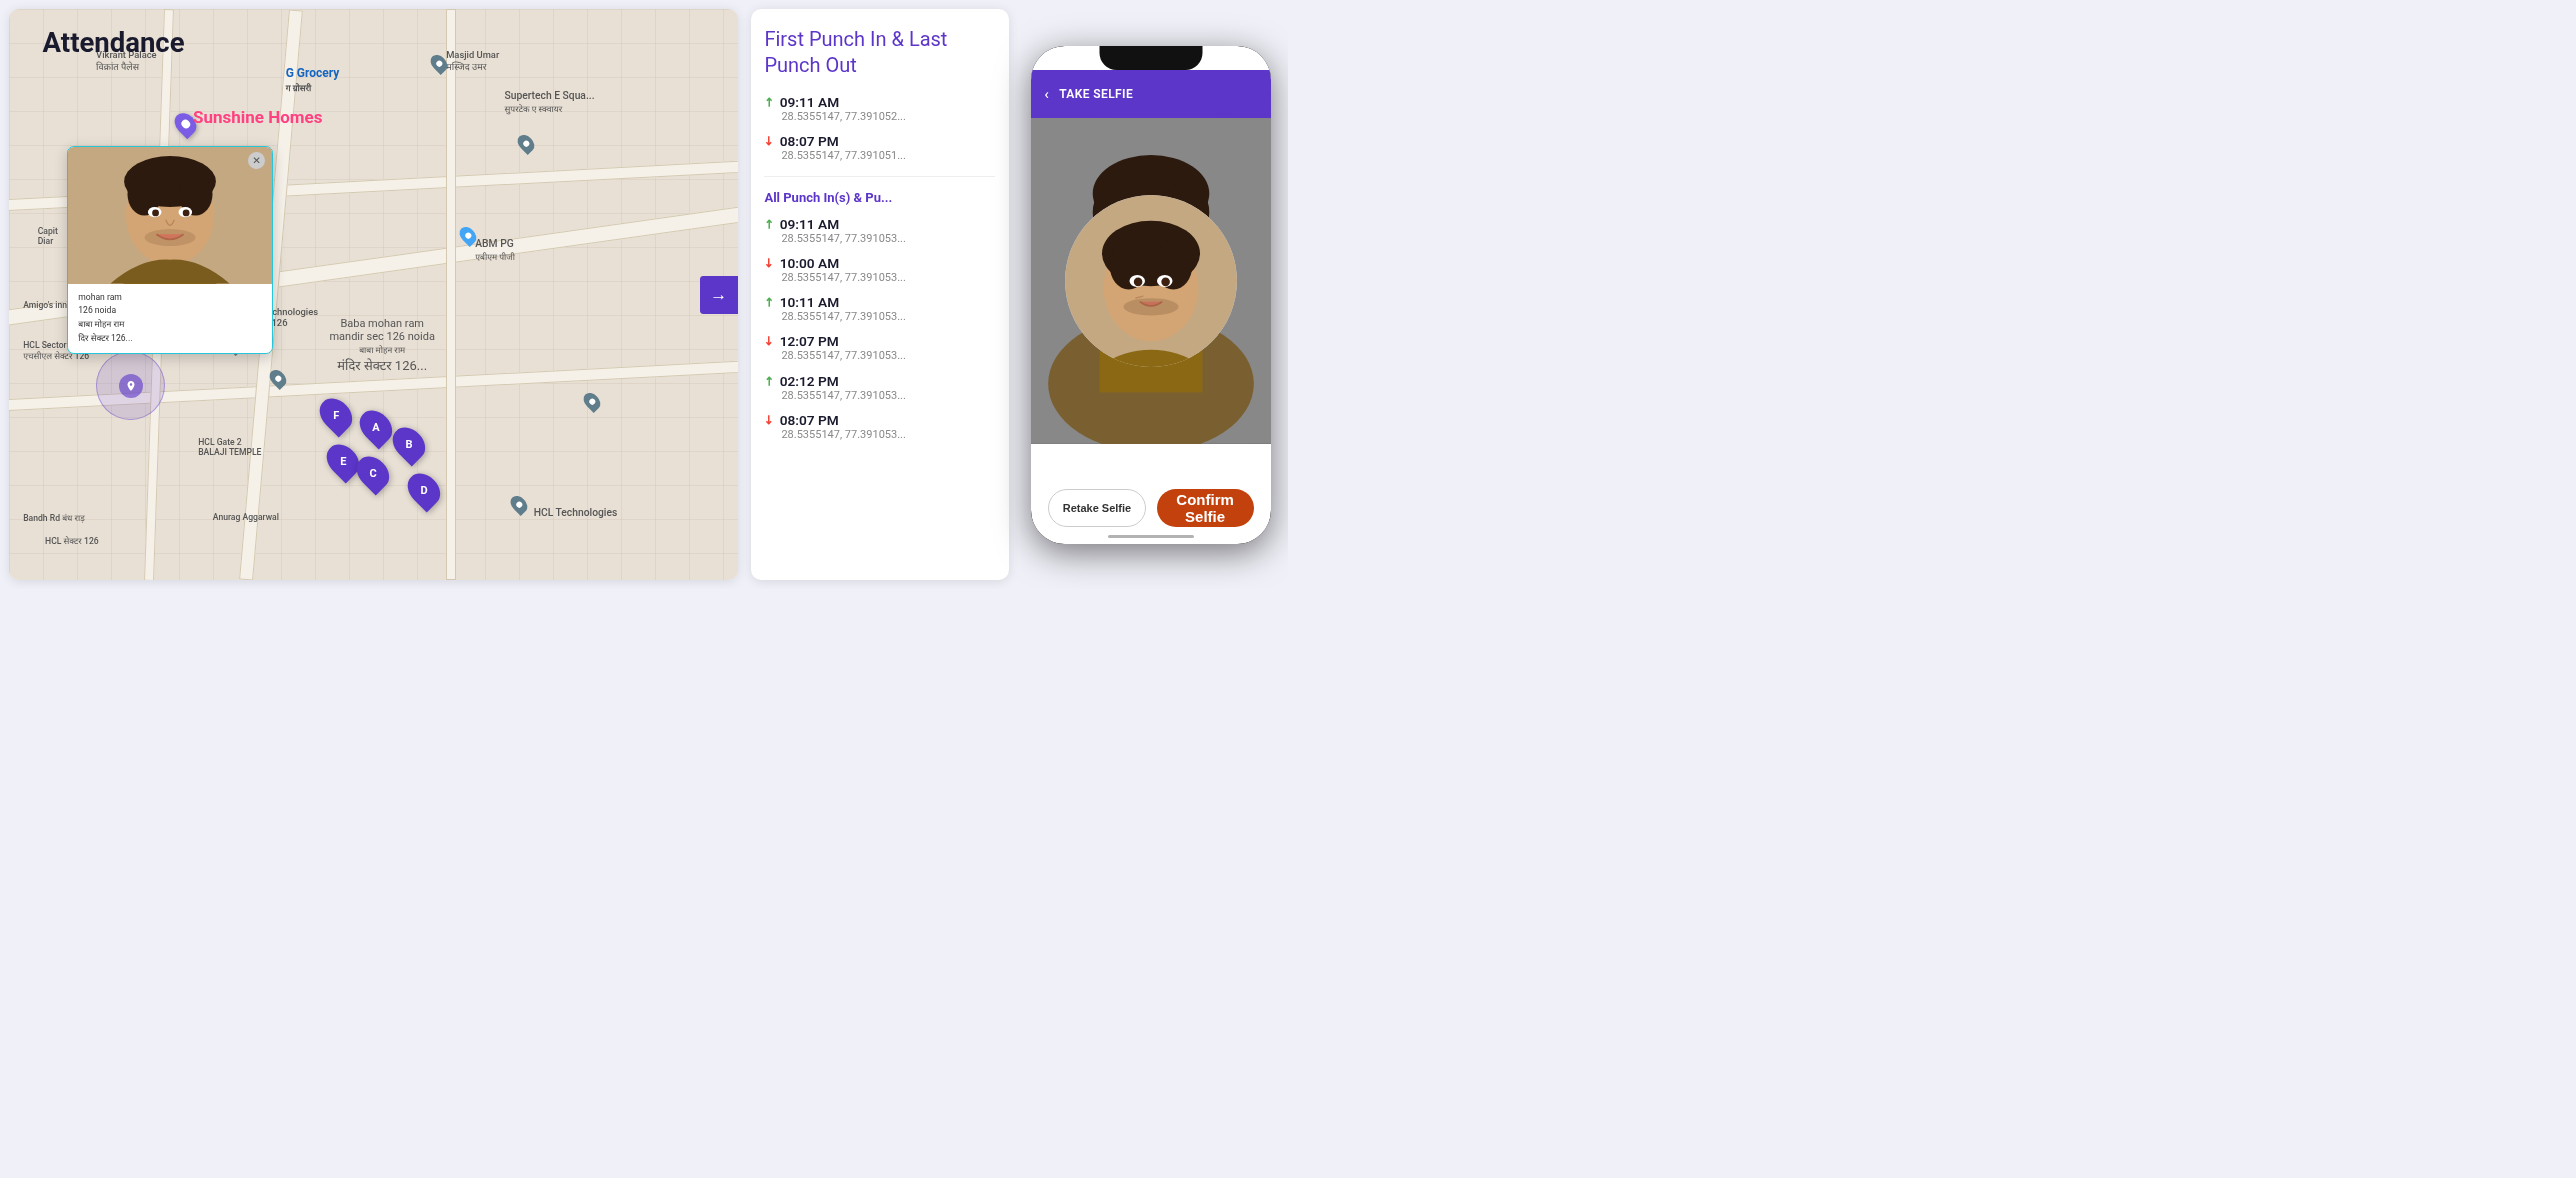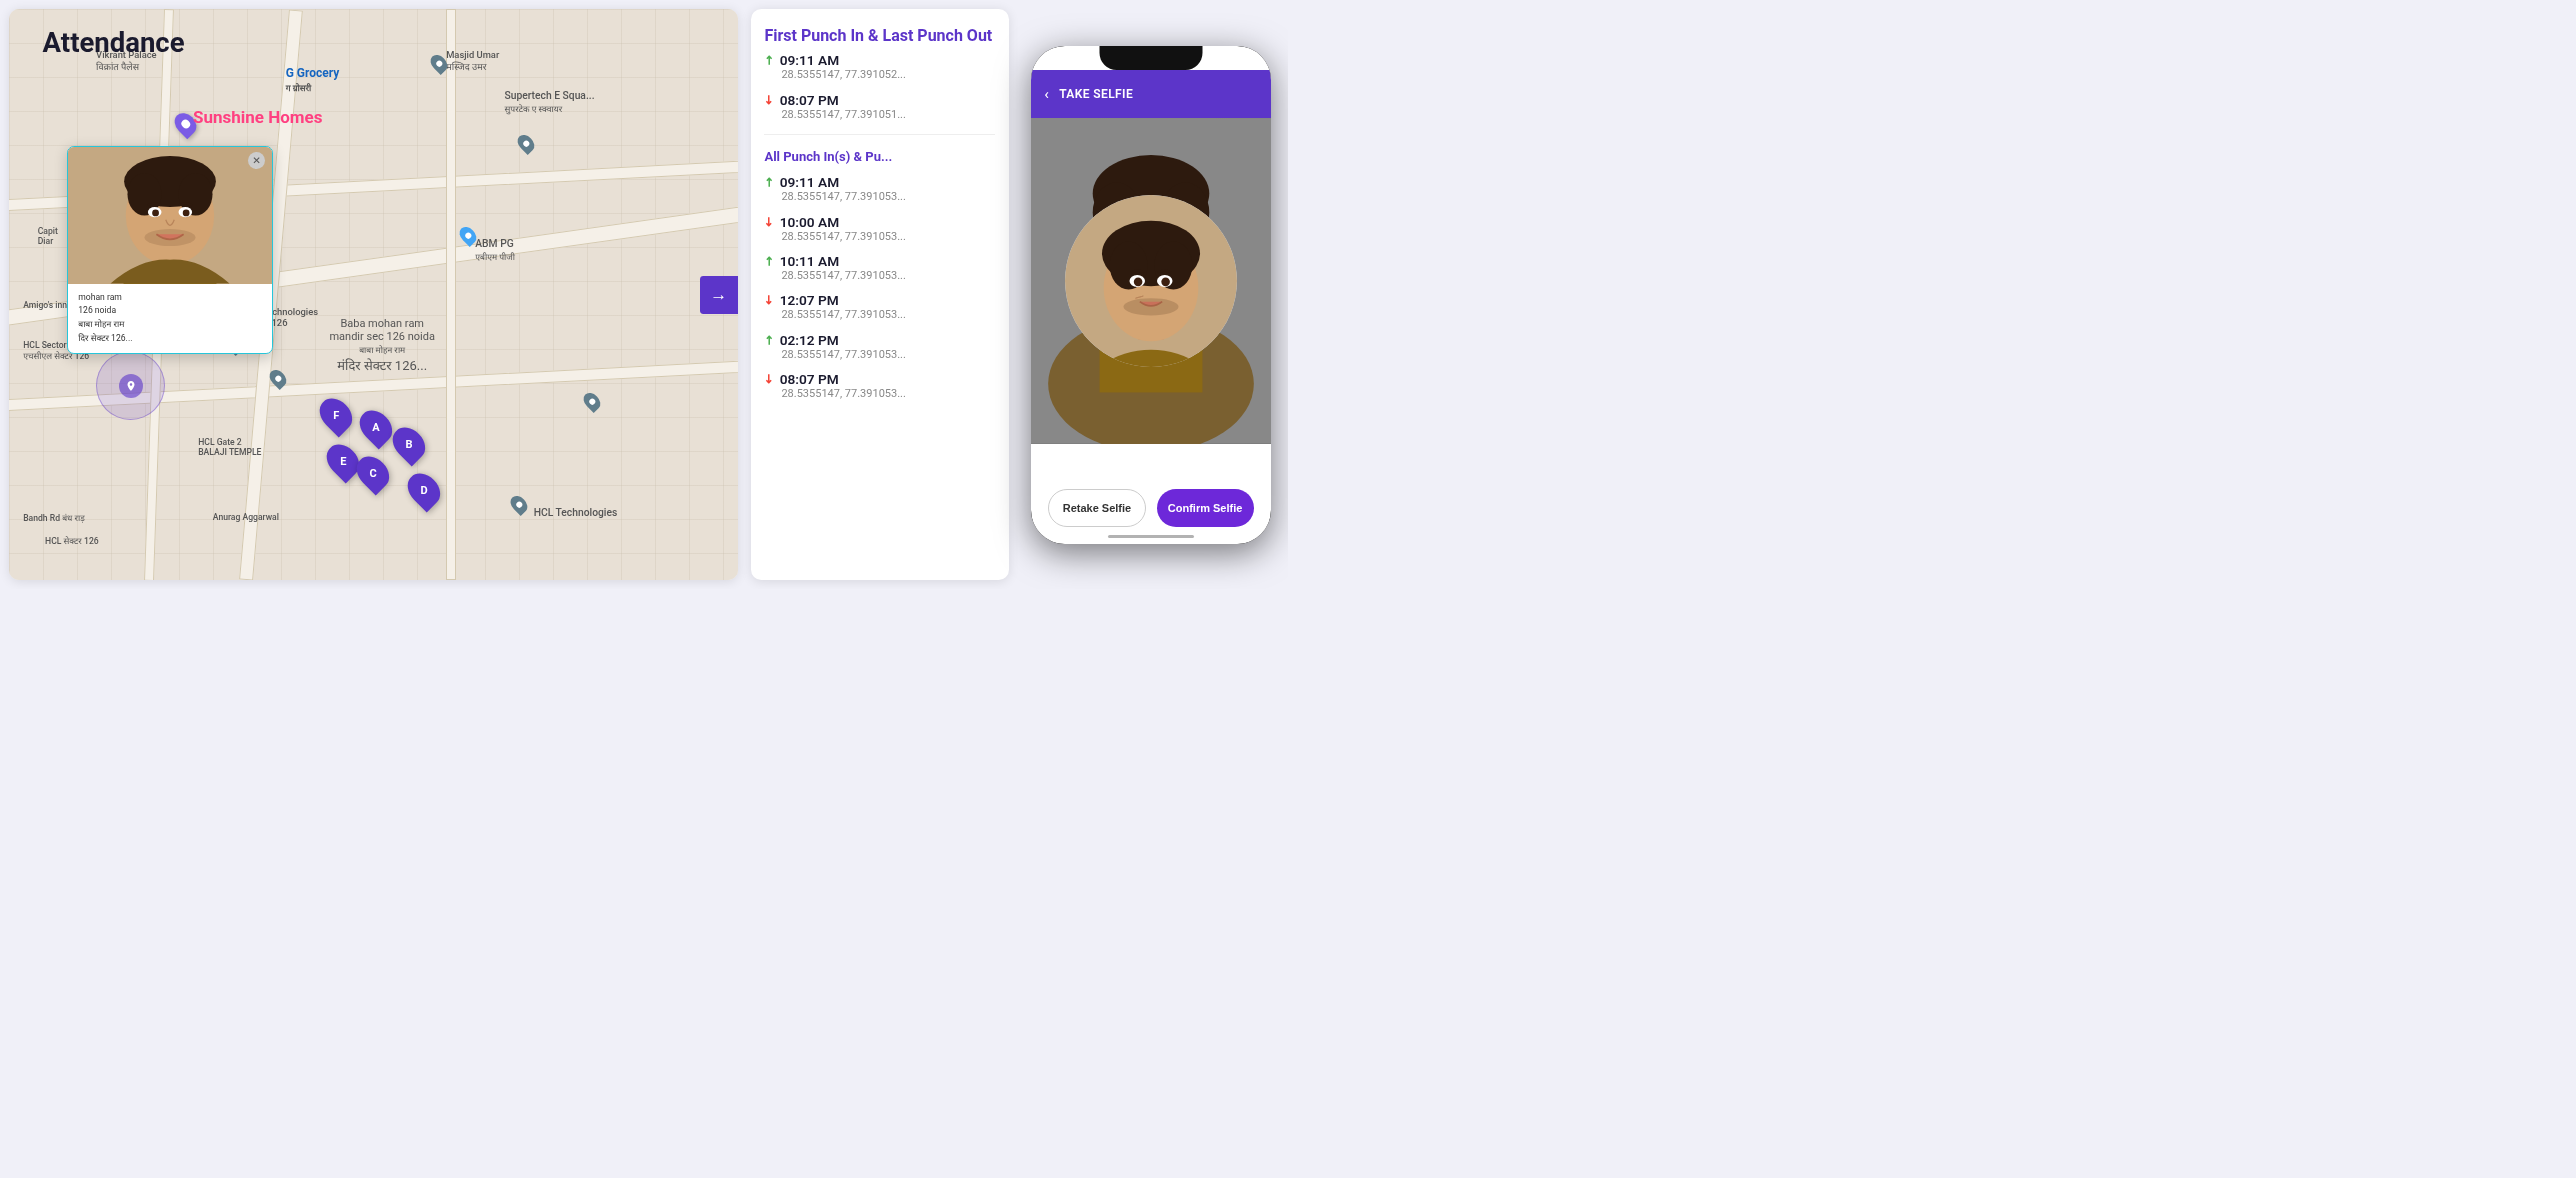--- a/index.html
+++ b/index.html
@@ -257,24 +257,24 @@
     .punch-panel {
       width: 258px;
       background: white;
       margin: 8.6px 4.3px;
       border-radius: 10.3px;
       padding: 17px 13.7px;
       overflow-y: auto;
       box-shadow: 0 1.7px 10.3px rgba(0,0,0,0.1);
     }
     .punch-title {
-      font-size: 16px;
-      font-weight: 700;
+      font-size: 20px;
+      font-weight: 400;
       color: #5c35c9;
-      margin-bottom: 6px;
+      margin-bottom: 16px;
       line-height: 1.3;
     }
     .punch-entry {
       margin-bottom: 10.3px;
     }
     .punch-time {
       font-size: 13.7px;
       font-weight: 600;
       color: #1a1a2e;
       display: flex;
@@ -420,24 +420,24 @@
       font-weight: 600;
       color: #333;
       cursor: pointer;
       display: flex;
       align-items: center;
       justify-content: center;
     }
     .btn-confirm {
       flex: 1;
       height: 38px;
-      background: #6d28d9;
+      background: #c2410c;
       border: none;
       border-radius: 19px;
-      font-size: 11px;
+      font-size: 15px;
       font-weight: 600;
       color: white;
       cursor: pointer;
       display: flex;
       align-items: center;
       justify-content: center;
     }
     .phone-home-bar {
       position: absolute;
       bottom: 5.2px;

